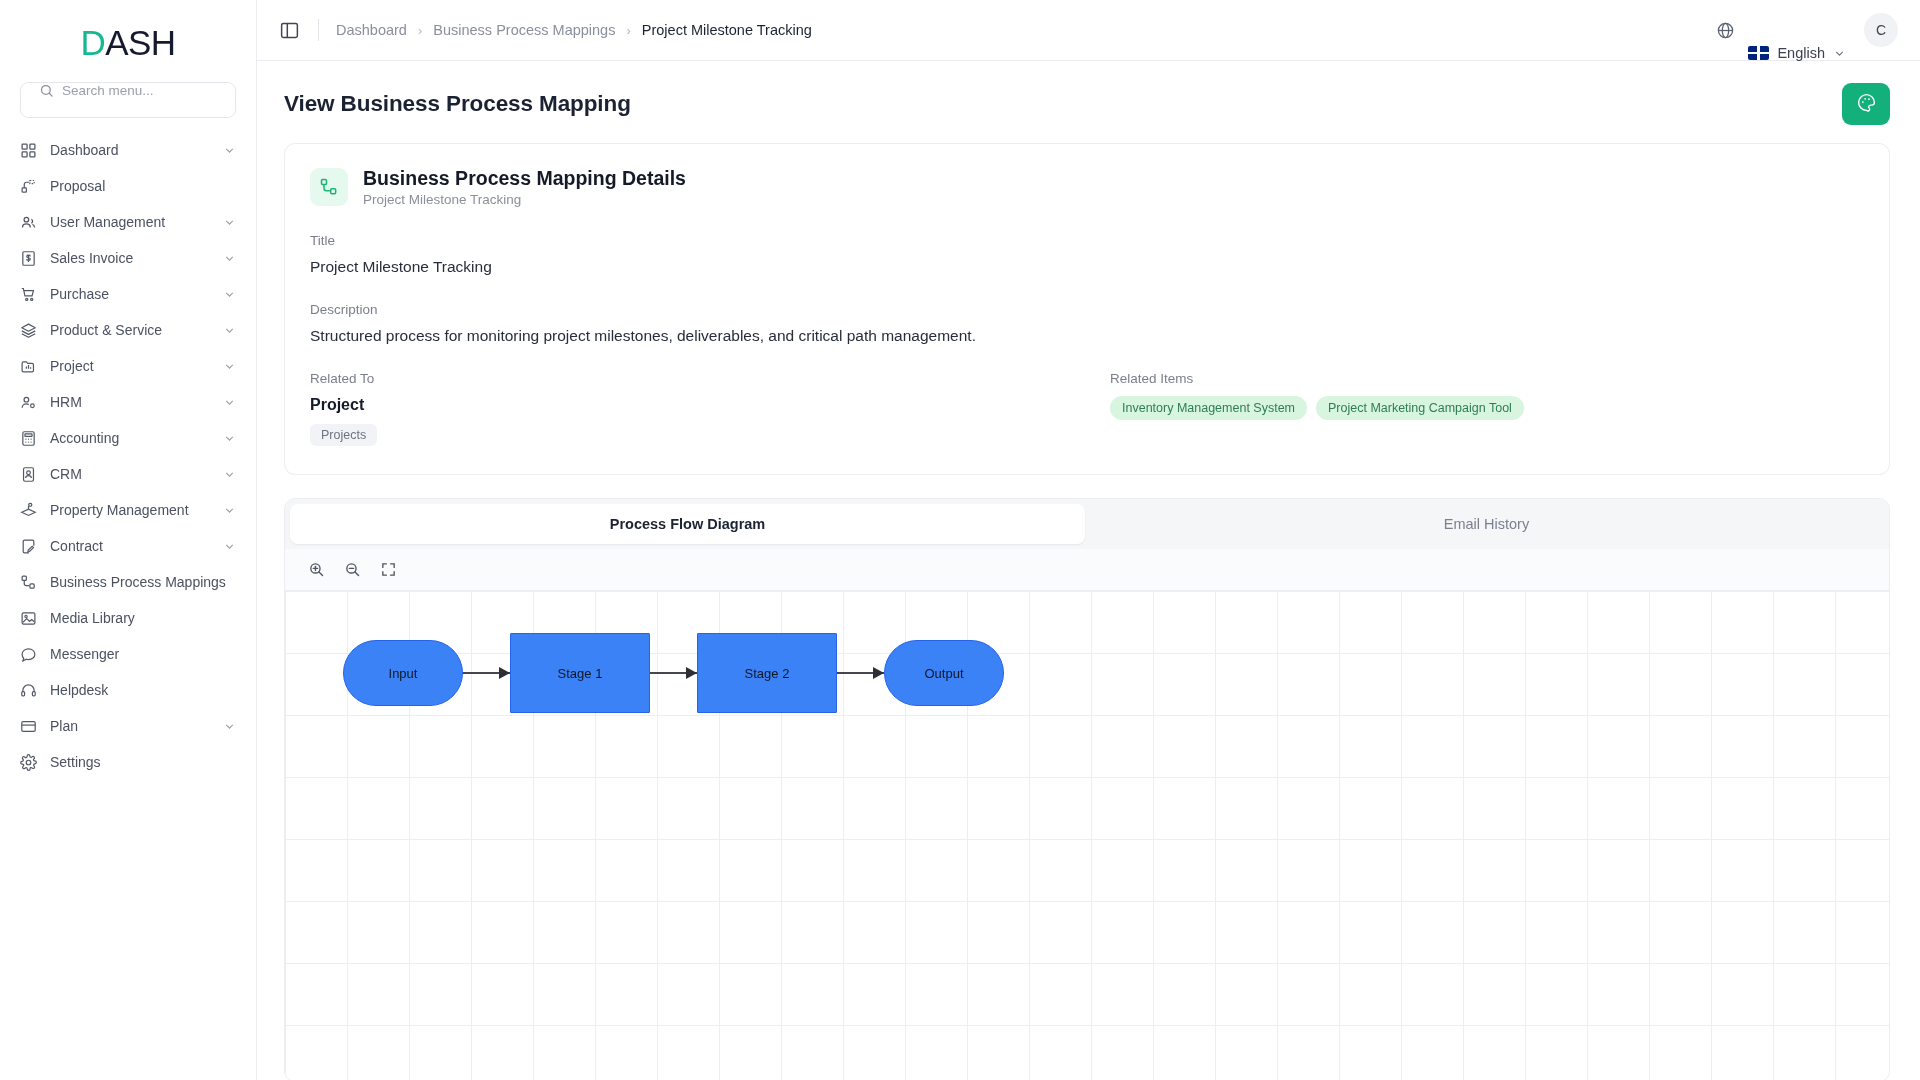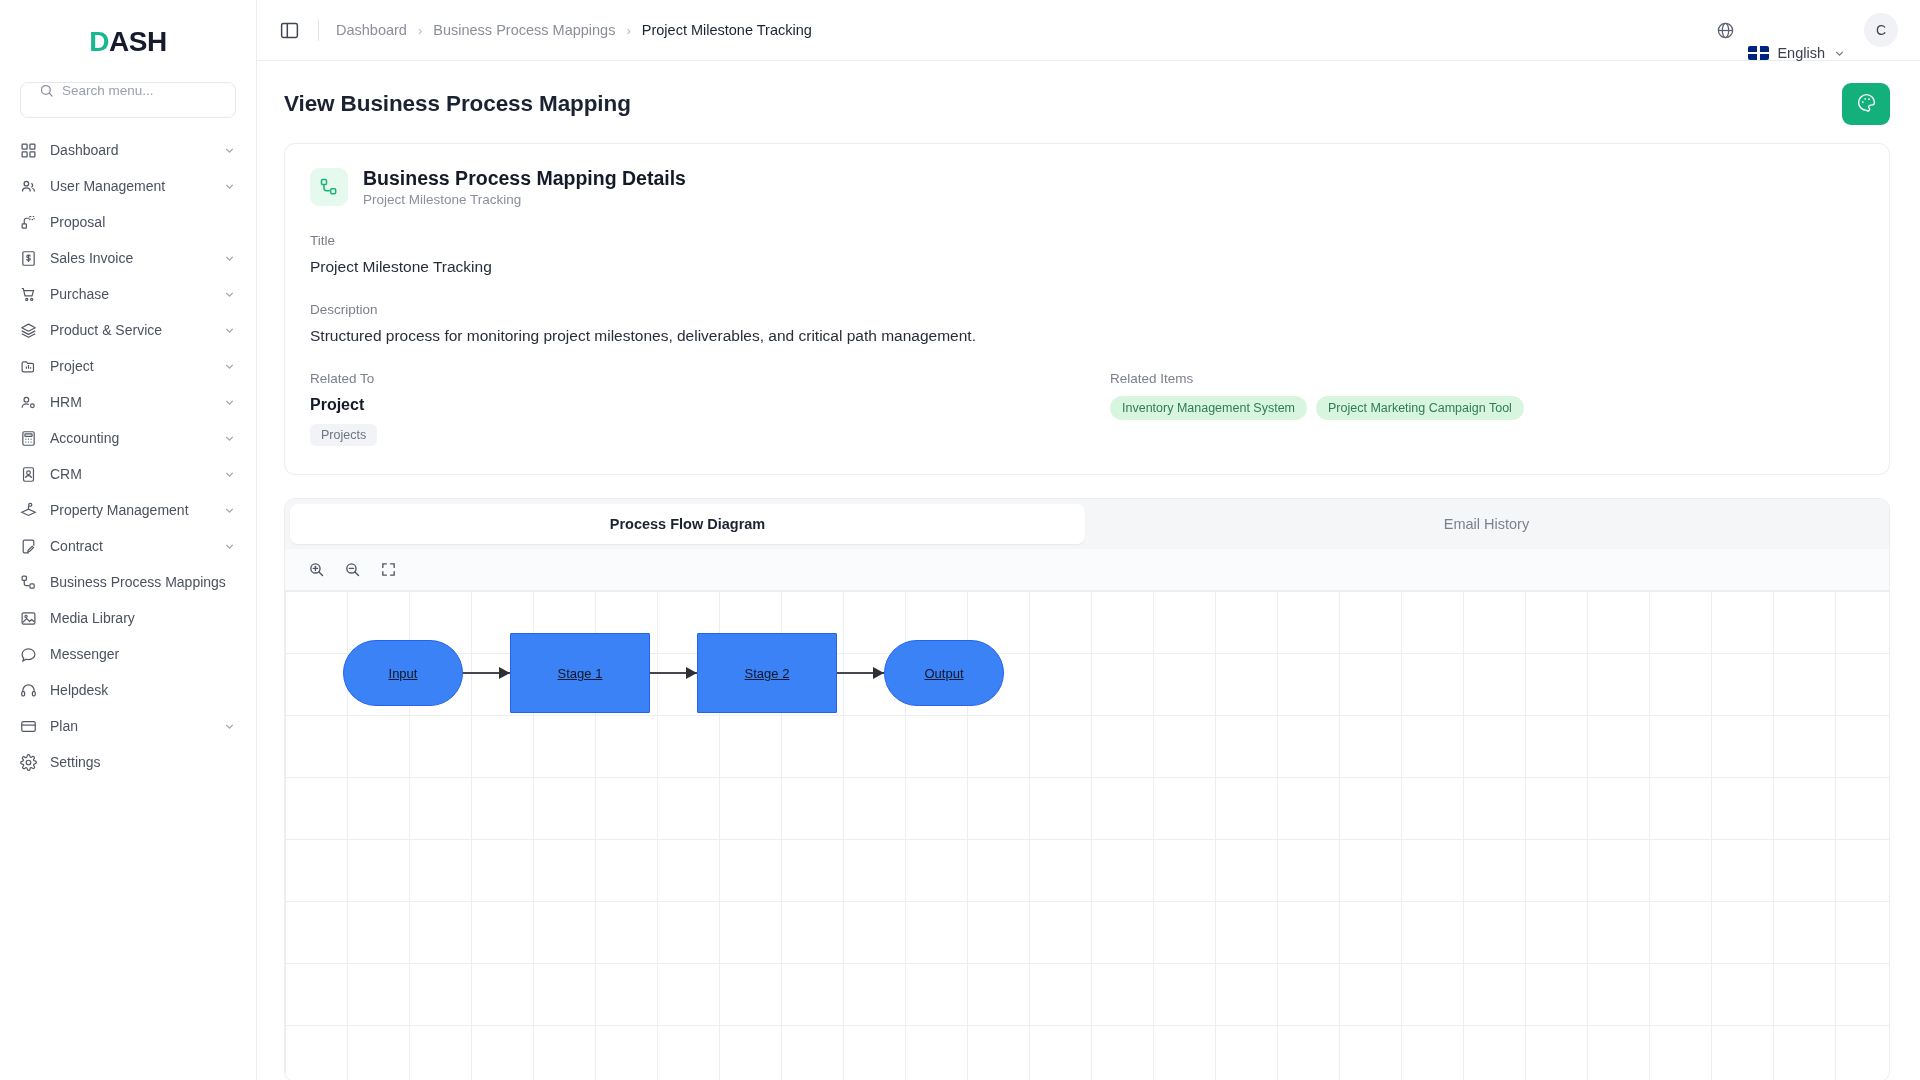--- a/index.html
+++ b/index.html
@@ -15,21 +15,21 @@
 
   
   .sidebar {
     width: 257px; height: 1080px; flex: 0 0 257px;
     background: #ffffff;
     border-right: 1px solid #ececf1;
     display: flex; flex-direction: column;
     padding-top: 14px;
   }
   .logo-wrap { height: 56px; display: flex; align-items: center; justify-content: center; }
-  .logo { font-size: 28px; font-weight: 700; letter-spacing: -0.5px; line-height: 1; }
+  .logo { font-size: 35px; font-weight: 400; letter-spacing: -0.5px; line-height: 1; }
   .logo .d { color: #17b890; }
   .logo .ash { color: #151b2d; }
 
   .search-box {
     margin: 12px 20px 0 20px;
     height: 36px;
     border: 1px solid #e6e7ec;
     border-radius: 8px;
     display: flex; align-items: flex-start;
     gap: 8px; padding: 0 18px;
@@ -174,21 +174,20 @@
       linear-gradient(to bottom, #eceef1 1px, transparent 1px);
     background-size: 62px 62px;
     overflow: hidden;
   }
   .flow { position: absolute; left: 58px; top: 42px; display: flex; align-items: center; }
   .node {
     background: #3b82f6; border: 1.5px solid #2563eb;
     color: #101828; font-size: 13px;
     display: flex; align-items: center; justify-content: center;
     text-align: center;
-    text-decoration: underline;
   }
   .node.stadium { width: 120px; height: 66px; border-radius: 33px; }
   .node.rect { width: 140px; height: 80px; border-radius: 1px; }
   .arrow { width: 47px; height: 12px; position: relative; display: flex; align-items: center; }
   .arrow .line { height: 2px; background: #44474f; width: 100%; }
   .arrow .head {
     position: absolute; right: 0; top: 50%; transform: translateY(-50%);
     width: 0; height: 0;
     border-top: 6px solid transparent; border-bottom: 6px solid transparent;
     border-left: 11px solid #2c2f36;
@@ -227,42 +226,42 @@
             </svg>
         </span>
         <span class="mi-label">Dashboard</span>
         <svg class="mi-chev" viewBox="0 0 24 24" fill="none" stroke="currentColor" stroke-width="2.2">
             <polyline points="6 9 12 15 18 9"></polyline>
           </svg>
       </div>
 
       <div class="menu-item">
         <span class="mi-icon">
+          <svg width="17" height="17" viewBox="0 0 24 24" fill="none" stroke="currentColor" stroke-width="1.7">
+              <rect x="3" y="14" width="6" height="6" rx="1"></rect>
+              <path d="M6 14V9a3 3 0 0 1 3-3h4"></path>
+              <path d="M14 3.5h6v4.5h-6z" stroke-dasharray="2 2"></path>
+            </svg>
+        </span>
+        <span class="mi-label">Proposal</span>
+      </div>
+
+      <div class="menu-item">
+        <span class="mi-icon">
           <svg width="17" height="17" viewBox="0 0 24 24" fill="none" stroke="currentColor" stroke-width="1.8">
               <circle cx="9" cy="8" r="3.2"></circle>
               <path d="M3.5 19c0-3 2.5-5 5.5-5s5.5 2 5.5 5"></path>
               <path d="M16 7.5a3 3 0 0 1 0 5.5"></path>
               <path d="M17.5 14.5c2 .7 3 2.3 3 4.5"></path>
             </svg>
         </span>
         <span class="mi-label">User Management</span>
         <svg class="mi-chev" viewBox="0 0 24 24" fill="none" stroke="currentColor" stroke-width="2.2">
             <polyline points="6 9 12 15 18 9"></polyline>
           </svg>
-      </div>
-
-      <div class="menu-item">
-        <span class="mi-icon">
-          <svg width="17" height="17" viewBox="0 0 24 24" fill="none" stroke="currentColor" stroke-width="1.7">
-              <rect x="3" y="14" width="6" height="6" rx="1"></rect>
-              <path d="M6 14V9a3 3 0 0 1 3-3h4"></path>
-              <path d="M14 3.5h6v4.5h-6z" stroke-dasharray="2 2"></path>
-            </svg>
-        </span>
-        <span class="mi-label">Proposal</span>
       </div>
 
       <div class="menu-item">
         <span class="mi-icon">
           <svg width="17" height="17" viewBox="0 0 24 24" fill="none" stroke="currentColor" stroke-width="1.7">
               <rect x="4" y="2.5" width="16" height="19" rx="1.5"></rect>
               <path d="M12 7v10M14.5 9.2c0-1.2-1.1-1.9-2.5-1.9s-2.5.8-2.5 1.8 1 1.5 2.5 1.8 2.6.8 2.6 1.9-1.2 1.9-2.6 1.9-2.6-.8-2.6-1.9"></path>
             </svg>
         </span>
         <span class="mi-label">Sales Invoice</span>

